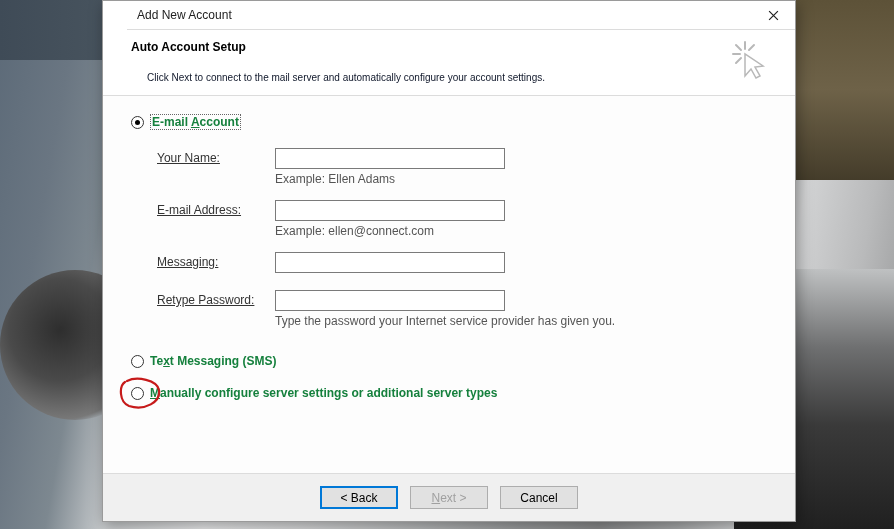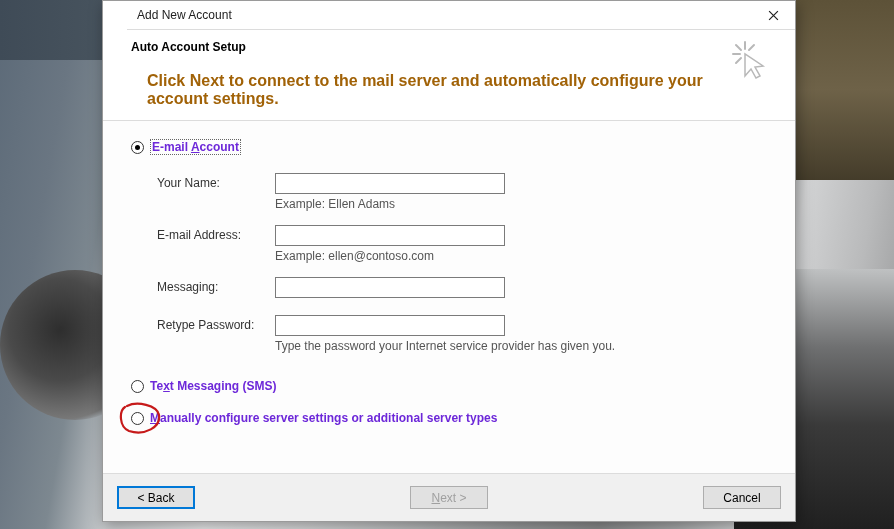--- a/index.html
+++ b/index.html
@@ -92,24 +92,23 @@
     background: #ffffff;
   }
   .header-text { flex: 1; }
   .header-text .h1 {
     font-weight: bold;
     font-size: 12px;
     color: #000;
     margin-bottom: 18px;
   }
   .header-text .h2 {
-    font-size: 16px;
-    color: #a16207;
+    font-size: 10px;
+    color: #0f172a;
     padding-left: 16px;
-    font-weight: bold;
   }
   .header-icon { width: 40px; height: 40px; color: #b8b8b8; margin-right: 6px;}
 
   .body {
     flex: 1;
     padding: 18px 22px 8px 28px;
     background: #fdfdfd;
   }
 
   .radio-row {
@@ -130,21 +129,21 @@
     justify-content: center;
     box-sizing: border-box;
   }
   .radio.checked::after {
     content: "";
     width: 5px; height: 5px;
     background: #000;
     border-radius: 50%;
   }
   .rlabel {
-    color: #6d28d9;
+    color: #15803d;
     font-size: 12px;
   }
   .dotted-focus {
     border: 1px dotted #666;
     padding: 0 1px;
   }
   .ul-char { text-decoration: underline; }
 
   .form {
     padding: 2px 0 12px 26px;
@@ -152,20 +151,21 @@
   .frow {
     display: flex;
     align-items: center;
     min-height: 24px;
   }
   .flabel {
     width: 118px;
     color: #333;
     font-size: 12px;
     text-align: left;
+    text-decoration: underline;
   }
   .finput {
     width: 230px;
     height: 21px;
     border: 1px solid #7a7a7a;
     background: #fff;
     box-sizing: border-box;
     padding: 0 4px;
     font-family: inherit;
     font-size: 12px;
@@ -183,21 +183,21 @@
     top: -10px;
     width: 46px;
     height: 34px;
     pointer-events: none;
   }
 
   .footer {
     border-top: 1px solid #dcdcdc;
     padding: 12px 14px;
     display: flex;
-    justify-content: space-between;
+    justify-content: center;
     gap: 12px;
     background: #f0f0f0;
   }
   .btn {
     min-width: 78px;
     height: 23px;
     border: 1px solid #adadad;
     background: #e1e1e1;
     font-family: inherit;
     font-size: 12px;
@@ -268,21 +268,21 @@
       <div class="frow">
         <span class="flabel">Your Name:</span>
         <input class="finput" type="text" value="" style="">
       </div>
       <div class="fhint">Example: Ellen Adams</div>
 
       <div class="frow">
         <span class="flabel">E-mail Address:</span>
         <input class="finput" type="text" value="" style="">
       </div>
-      <div class="fhint">Example: ellen@contoso.com</div>
+      <div class="fhint">Example: ellen@connect.com</div>
 
       <div class="frow">
         <span class="flabel">Messaging:</span>
         <input class="finput" type="password" value="" style="">
       </div>
       <div class="frow" style="margin-top:14px;">
         <span class="flabel">Retype Password:</span>
         <input class="finput" type="password" value="" style="">
       </div>
       <div class="fhint tight">Type the password your Internet service provider has given you.</div>

